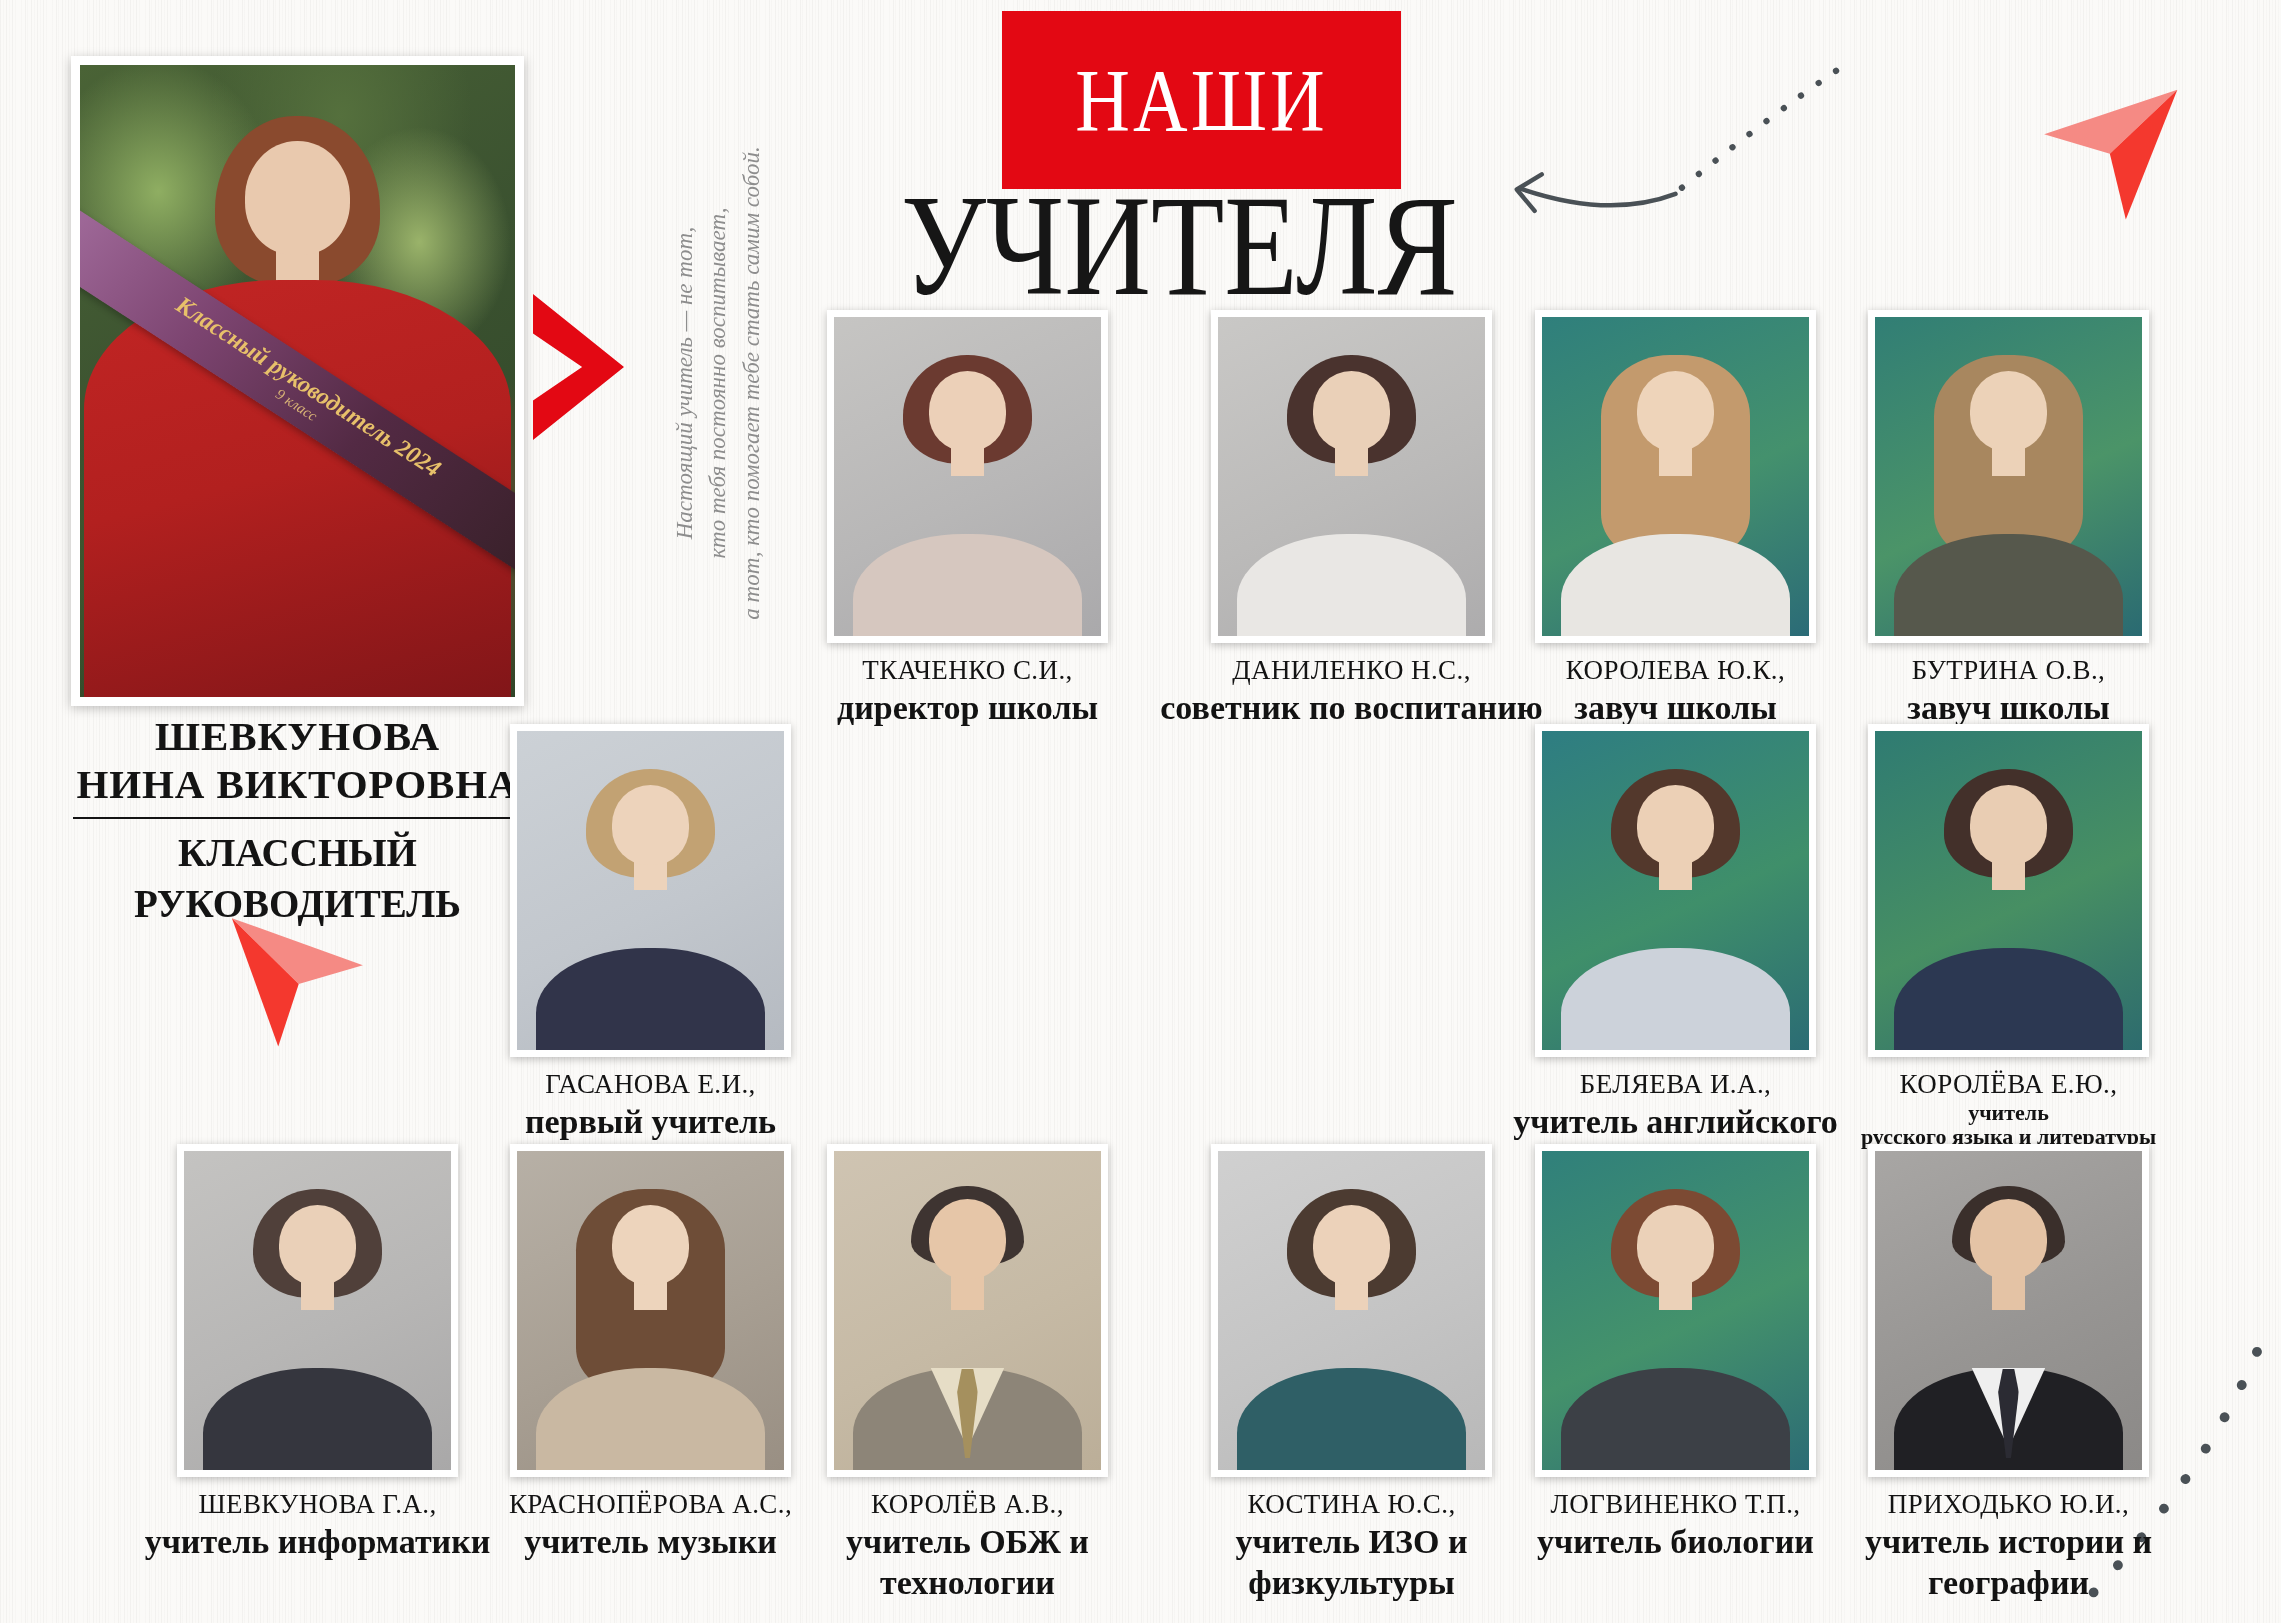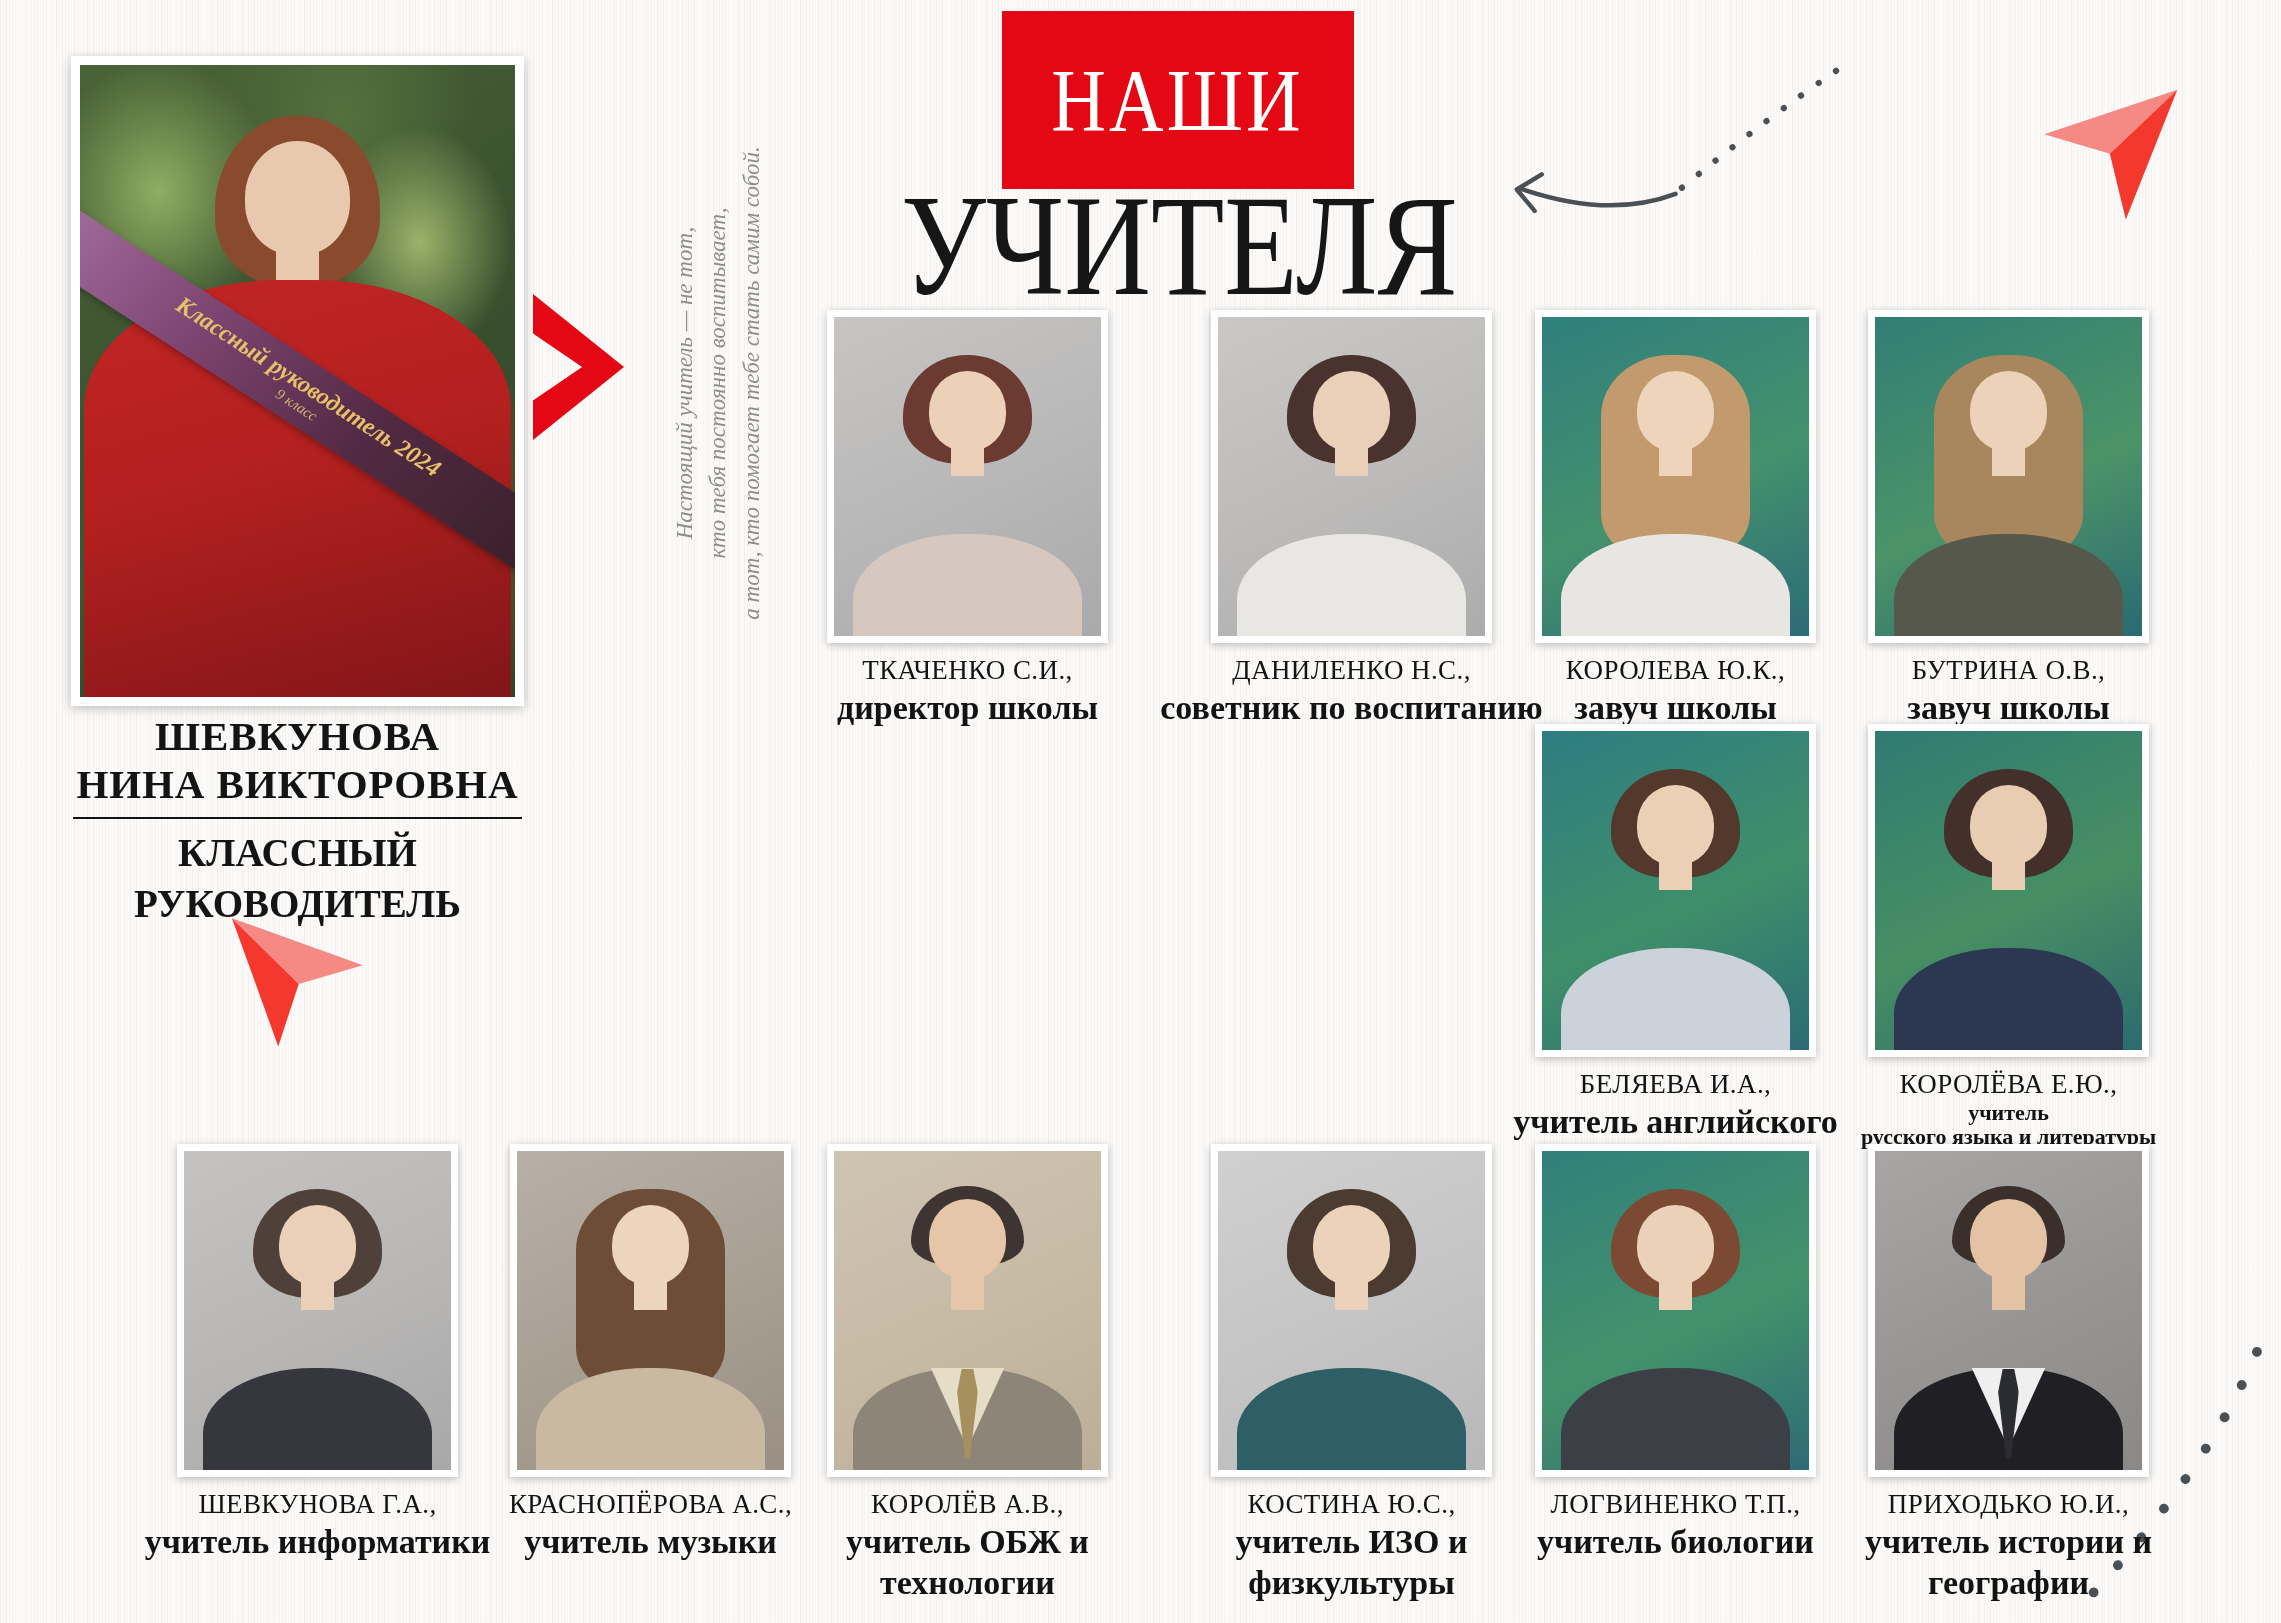--- a/index.html
+++ b/index.html
@@ -55,21 +55,21 @@
   .ct-role span{display:block;}
   
   .quote{
     position:absolute;left:718px;top:383px;width:624px;
     transform:translate(-50%,-50%) rotate(-90deg);
     text-align:center;font-style:italic;font-size:23px;line-height:1.45;color:#8d8d8d;
   }
   .quote span{display:block;}
   
   .title-box{
-    position:absolute;left:1002px;top:10.7px;width:352px;height:178px;
+    position:absolute;left:1002px;top:10.7px;width:399px;height:178px;
     background:var(--red,#e30813);display:flex;align-items:center;justify-content:center;
   }
   .title-box .t1{color:#fff;font-size:89px;font-weight:400;letter-spacing:3.6px;
     transform:scaleX(.85);white-space:nowrap;}
   .title-main{
     position:absolute;left:854px;top:175px;width:588px;text-align:center;
     font-size:143px;line-height:1;color:#161616;transform:scaleX(.84);white-space:nowrap;
   }
   
   .chevron{
@@ -218,20 +218,32 @@
         <div class="neck"></div>
       <div class="face"></div>
         <div class="torso"></div>
     </div>
     <div class="cap">
       <span class="nm">БУТРИНА О.В.,</span>
       <span class="role">завуч школы</span>
     </div>
   </div>
 
+  <div class="card r2 c2 kind-woman-short" style="--bg1: #ccd1d6; --bg2: #c2c7cd; --bg3: #b5bac1; --hair: #c2a273; --skin: #edd3bb; --top: #31344a;">
+    <div class="photo">
+      <div class="hair"></div>
+        <div class="neck"></div>
+      <div class="face"></div>
+        <div class="torso"></div>
+    </div>
+    <div class="cap">
+      <span class="nm">ГАСАНОВА Е.И.,</span>
+      <span class="role">первый учитель</span>
+    </div>
+  </div>
 
 
 
   <div class="card r2 c5 kind-woman-short" style="--bg1: #2e7d82; --bg2: #3f8f6a; --bg3: #2b6c74; --hair: #53382c; --skin: #ecd0b6; --top: #ccd2da;">
     <div class="photo">
       <div class="hair"></div>
         <div class="neck"></div>
       <div class="face"></div>
         <div class="torso"></div>
     </div>

